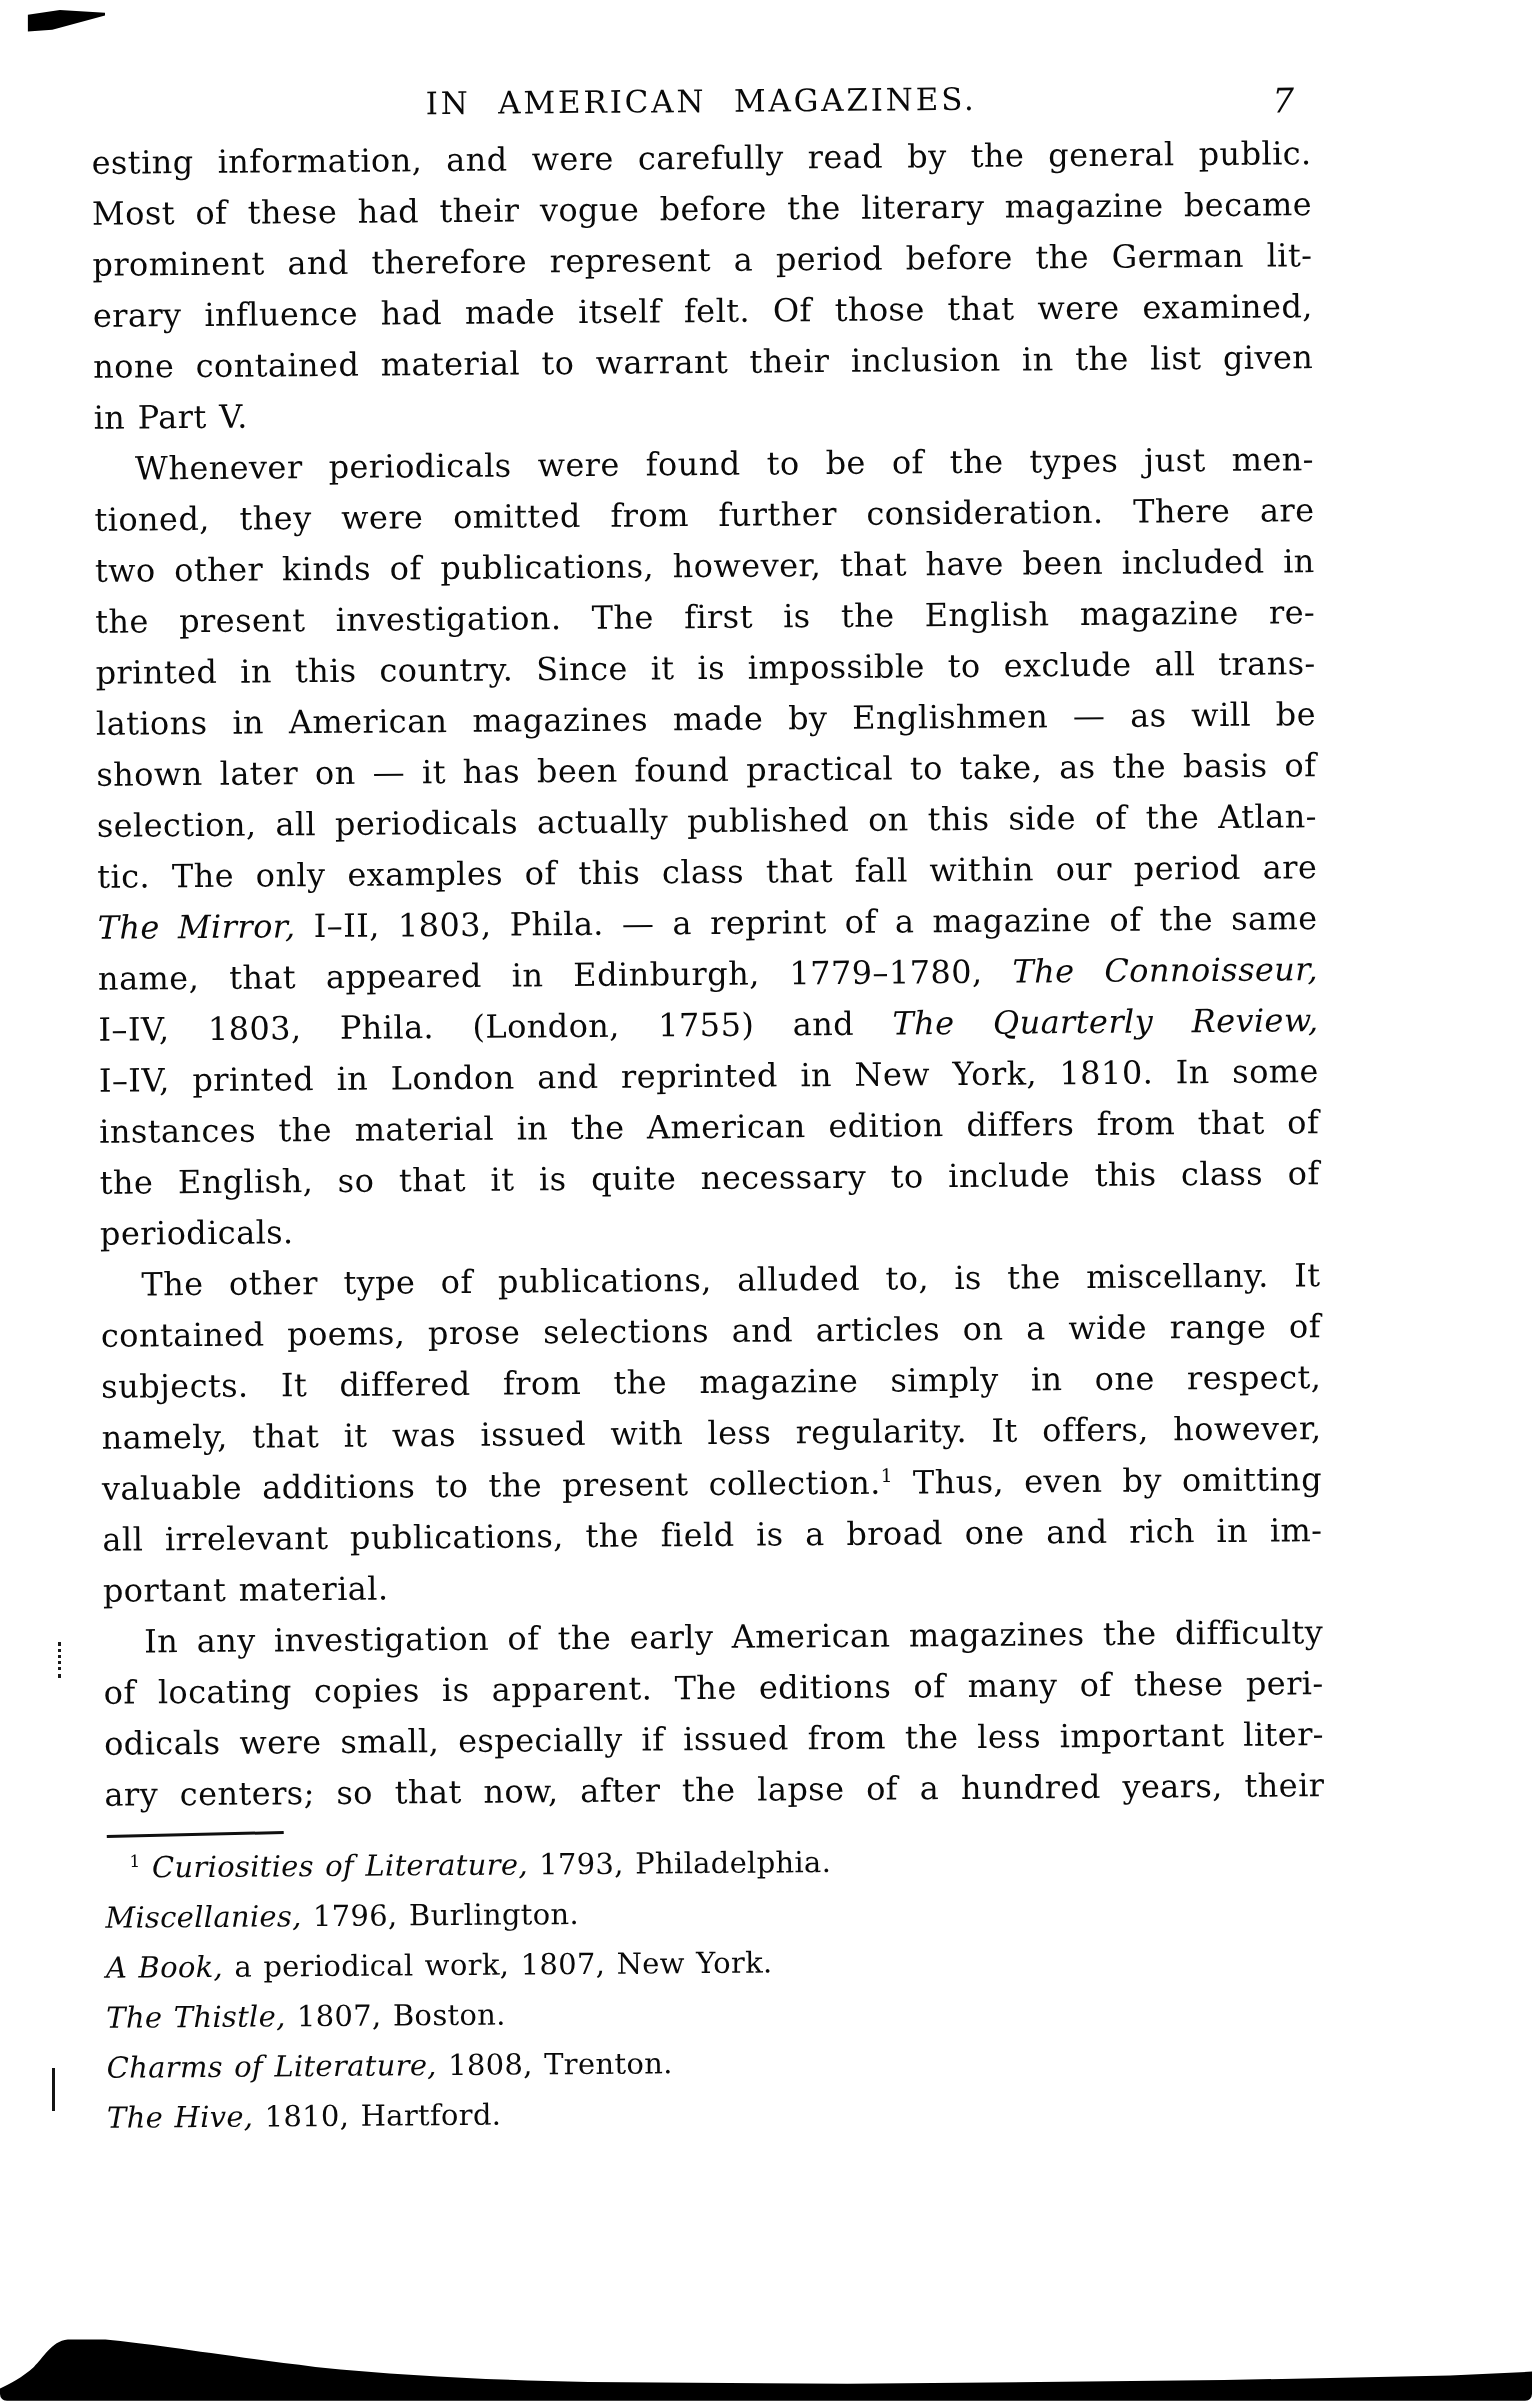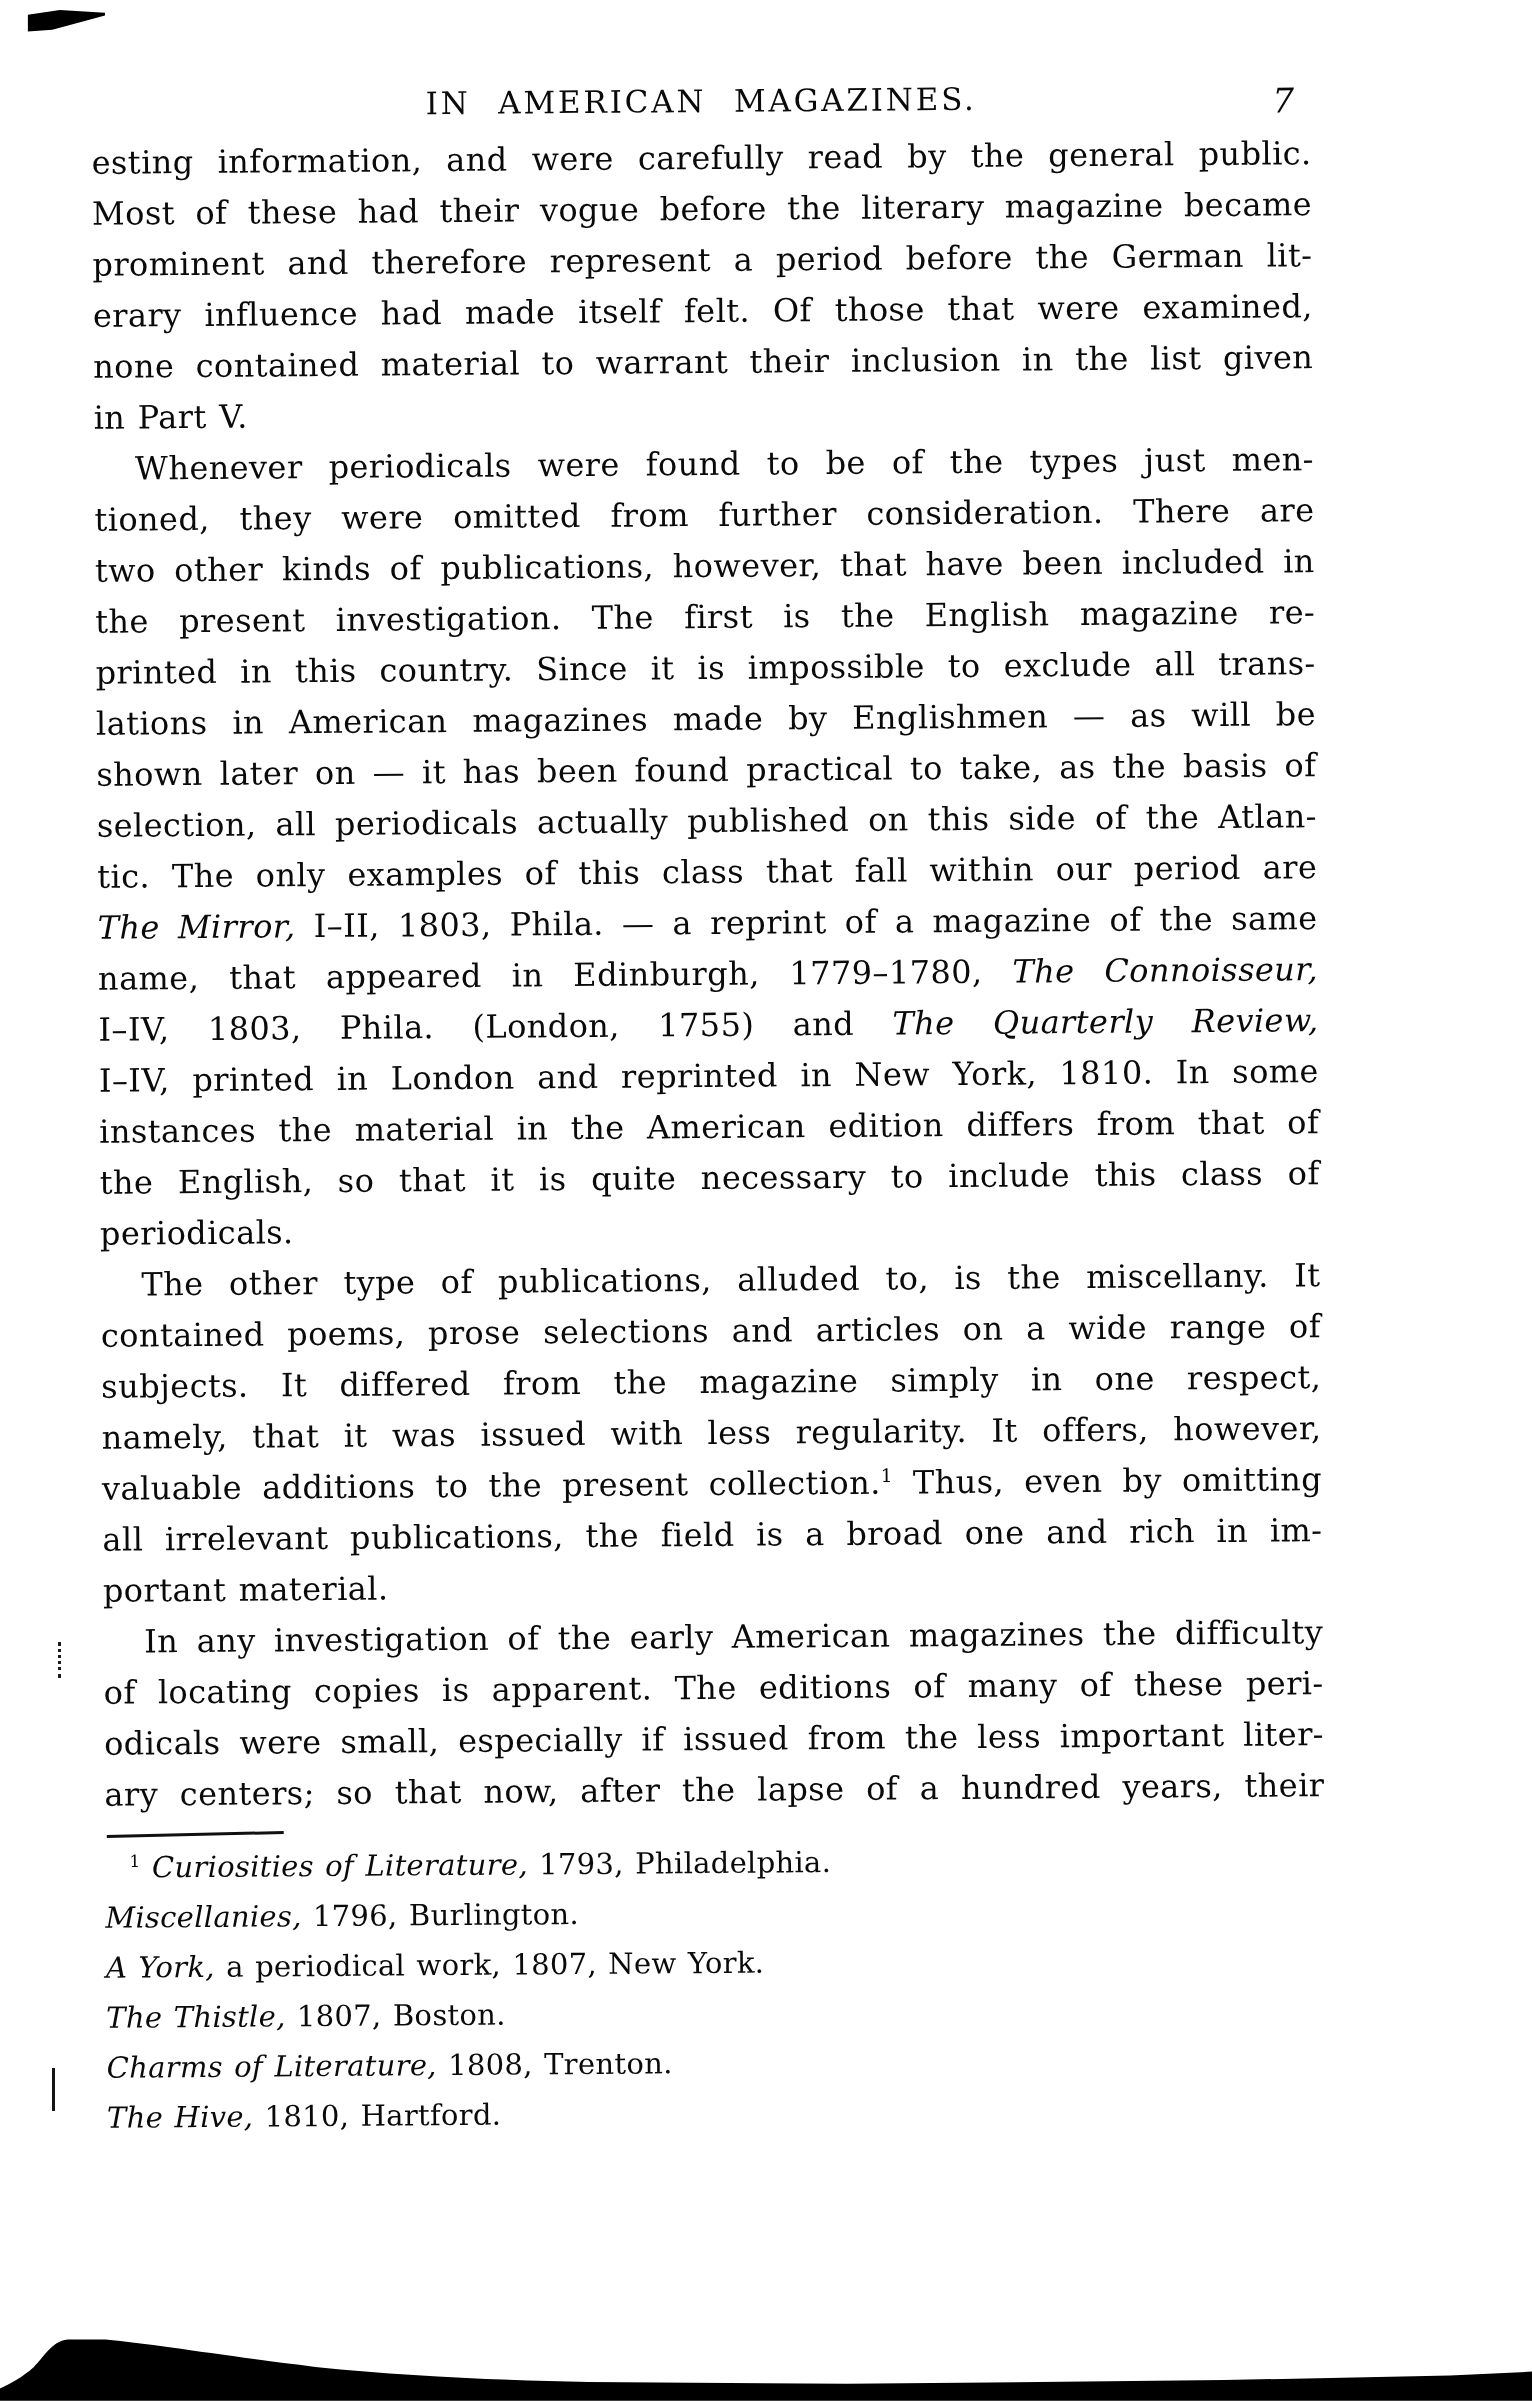--- a/index.html
+++ b/index.html
@@ -8,20 +8,21 @@
     background: #ffffff;
   }
   .page {
     position: relative;
     width: 1532px;
     height: 2401px;
     background: #ffffff;
     overflow: hidden;
     font-family: "DejaVu Serif", "Liberation Serif", serif;
     color: #0a0a0a;
+    border-radius: 7px;
   }
   .content {
     position: absolute;
     left: 91px;
     top: 81px;
     width: 1220px;
     transform: rotate(-0.45deg);
     transform-origin: 50% 0;
   }
   .header-row {
@@ -149,21 +150,21 @@
           <div class="line"><span>odicals were small, especially if issued from the less important liter-</span></div>
           <div class="line"><span>ary centers; so that now, after the lapse of a hundred years, their</span></div>
         </div>
       </div>
 
     <div class="footnote-rule"></div>
 
     <div class="footnote">
         <div class="fn-line"><span class="sup">1</span><span> </span><span class="it">Curiosities of Literature,</span><span> 1793, Philadelphia.</span></div>
         <div class="fn-line"><span class="it">Miscellanies,</span><span> 1796, Burlington.</span></div>
-        <div class="fn-line"><span class="it">A York,</span><span> a periodical work, 1807, New York.</span></div>
+        <div class="fn-line"><span class="it">A Book,</span><span> a periodical work, 1807, New York.</span></div>
         <div class="fn-line"><span class="it">The Thistle,</span><span> 1807, Boston.</span></div>
         <div class="fn-line"><span class="it">Charms of Literature,</span><span> 1808, Trenton.</span></div>
         <div class="fn-line"><span class="it">The Hive,</span><span> 1810, Hartford.</span></div>
       </div>
   </div>
 
   <svg class="artifact wedge-top-left" width="79" height="24.5" viewBox="0 0 84 26">
     <polygon points="2,6 36,1 84,4 84,7 28,22 2,24" fill="#000"></polygon>
   </svg>
 

